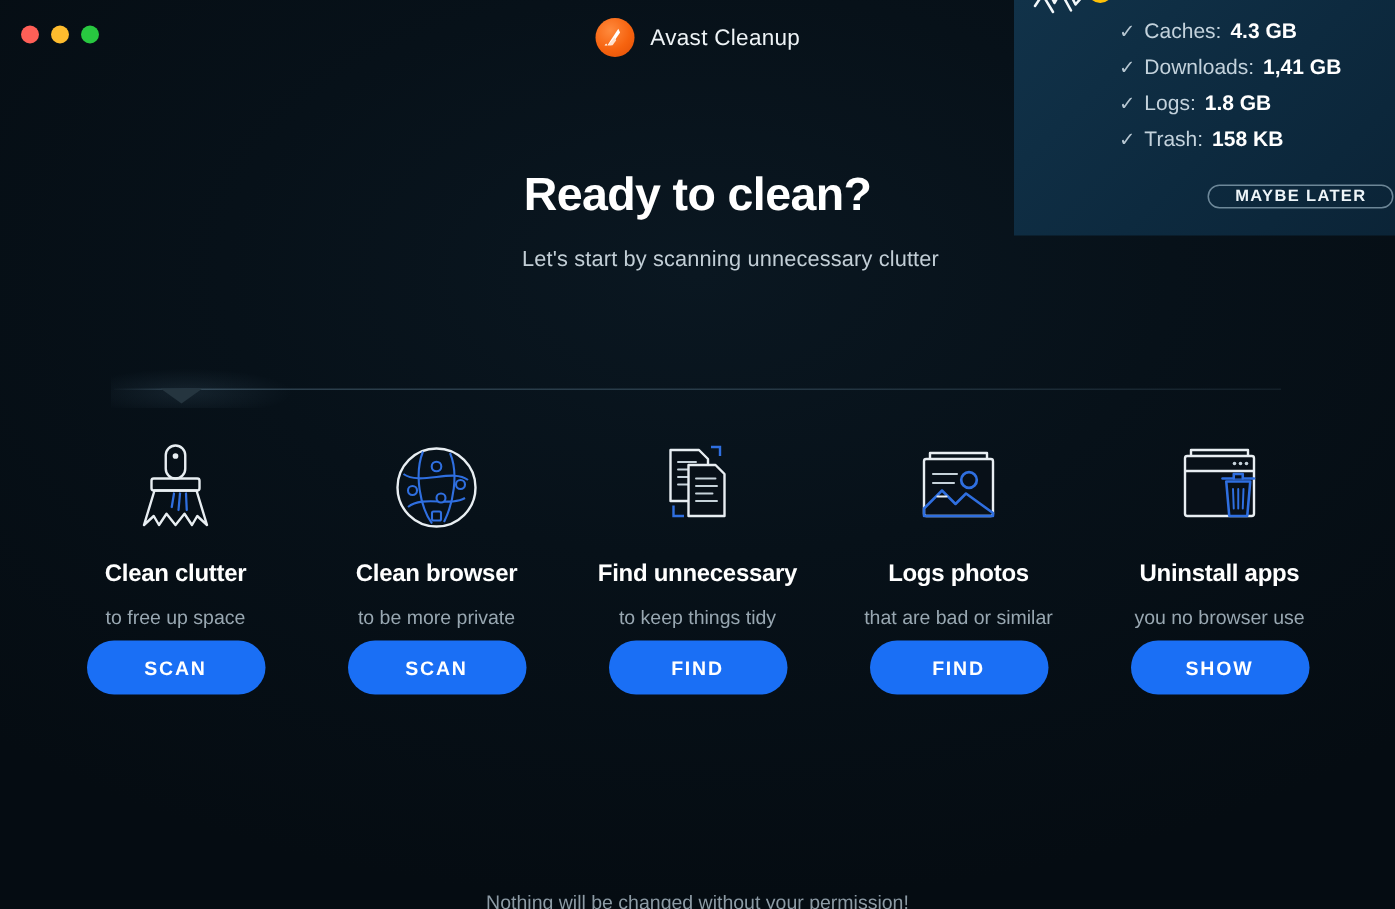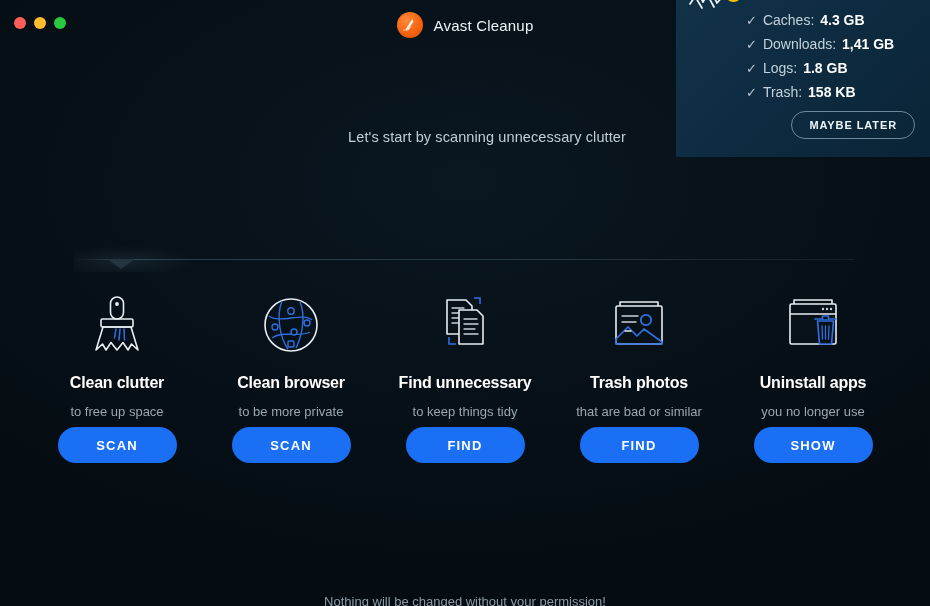--- a/index.html
+++ b/index.html
@@ -246,23 +246,23 @@
     color: #c3d2dc;
     font-size: 14px;
   }
   .nl-value {
     color: #ffffff;
     font-size: 14px;
     font-weight: bold;
   }
   #maybe-later {
     position: absolute;
-    right: 15px;
+    right: 1px;
     bottom: 18px;
-    height: 28px;
+    height: 16px;
     padding: 0 17px;
     border-radius: 14px;
     border: 1px solid rgba(190,215,230,0.55);
     background: transparent;
     color: #eef5f9;
     font-family: inherit;
     font-size: 11px;
     font-weight: bold;
     letter-spacing: .9px;
     cursor: pointer;
@@ -286,20 +286,21 @@
           <path d="M11.2 2.2 L4.0 13.2 L6.6 13.2 L12.4 4.6 Z" fill="#ffffff"></path>
           <path d="M8.6 8.0 L4.3 13.2 L7.4 13.2 L9.8 9.9 Z" fill="#ffe2cd"></path>
           <path d="M3.1 12.0 L2.0 13.4 L4.0 13.4 Z" fill="#ffffff"></path>
         </svg>
       </span>
       <span id="app-title">Avast Cleanup</span>
     </div>
   </div>
 
   <div id="hero">
+    <div id="hero-title">Ready to clean?</div>
     <div id="hero-subtitle">Let's start by scanning unnecessary clutter</div>
   </div>
 
   <div id="divider-glow"></div>
   <div id="divider"></div>
   <div id="divider-pointer"></div>
 
   <div id="cards">
 
     <div class="card">
@@ -386,21 +387,21 @@
           </g>
           <circle cx="38" cy="26" r="5.2" fill="none" stroke="#2f6fe0" stroke-width="1.8"></circle>
           <g stroke="#c6d2da" stroke-width="1.4" stroke-linecap="round">
             <path d="M14 22 H30"></path>
               <path d="M14 28 H28"></path>
           </g>
           <path d="M8 45 L20 33 L29 42 L36 35 L54 48 L54 50 L8 50 Z" fill="none" stroke="#2f6fe0" stroke-width="1.7" stroke-linejoin="round"></path>
           <path d="M17 37 L23 37" stroke="#e8eef2" stroke-width="1.4" stroke-linecap="round"></path>
         </svg>
       </div>
-      <div class="card-title">Trash photos</div>
+      <div class="card-title">Logs photos</div>
       <div class="card-sub">that are bad or similar</div>
       <button class="card-btn">FIND</button>
     </div>
 
     <div class="card">
       <div class="card-icon">
         <svg width="62" height="60" viewBox="0 0 62 60">
           <g fill="none" stroke="#e8eef2" stroke-width="1.6" stroke-linejoin="round">
             <path d="M12 10 L12 6 L50 6 L50 10"></path>
             <rect x="8" y="10" width="46" height="40" rx="1.5" fill="#081018"></rect>
@@ -417,21 +418,21 @@
             <path d="M35.5 27 L37.5 50 L49.5 50 L51.5 27 Z"></path>
           </g>
           <g stroke="#2f6fe0" stroke-width="1.3" stroke-linecap="round">
             <path d="M40 32 L40.5 45"></path>
             <path d="M43.5 32 L43.5 45"></path>
             <path d="M47 32 L46.5 45"></path>
           </g>
         </svg>
       </div>
       <div class="card-title">Uninstall apps</div>
-      <div class="card-sub">you no longer use</div>
+      <div class="card-sub">you no browser use</div>
       <button class="card-btn">SHOW</button>
     </div>
 
   </div>
 
   <div id="footer-note">Nothing will be changed without your permission!</div>
 
   <div id="notification">
 
     <div id="notif-icon-wrap">

